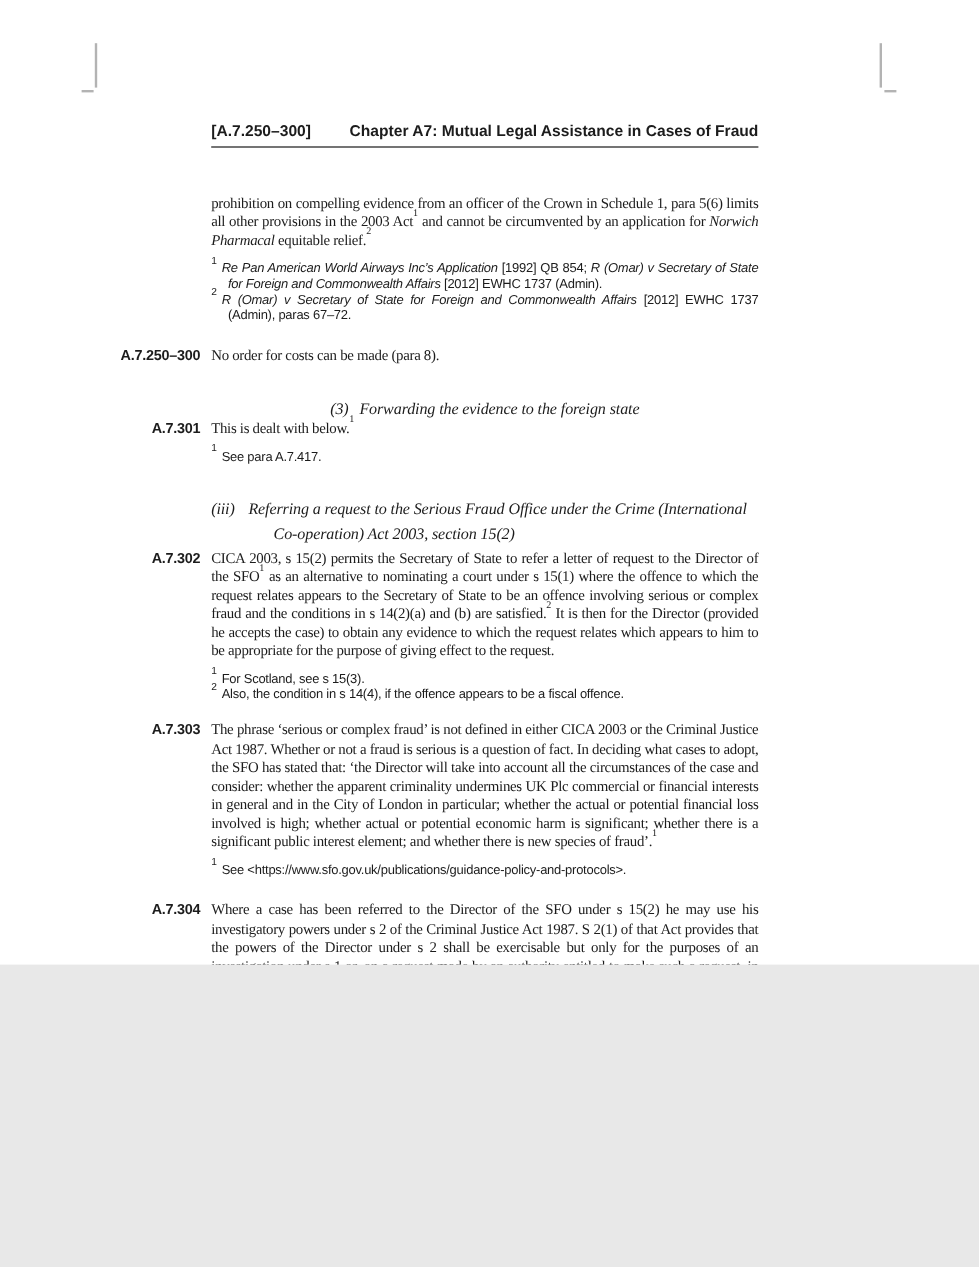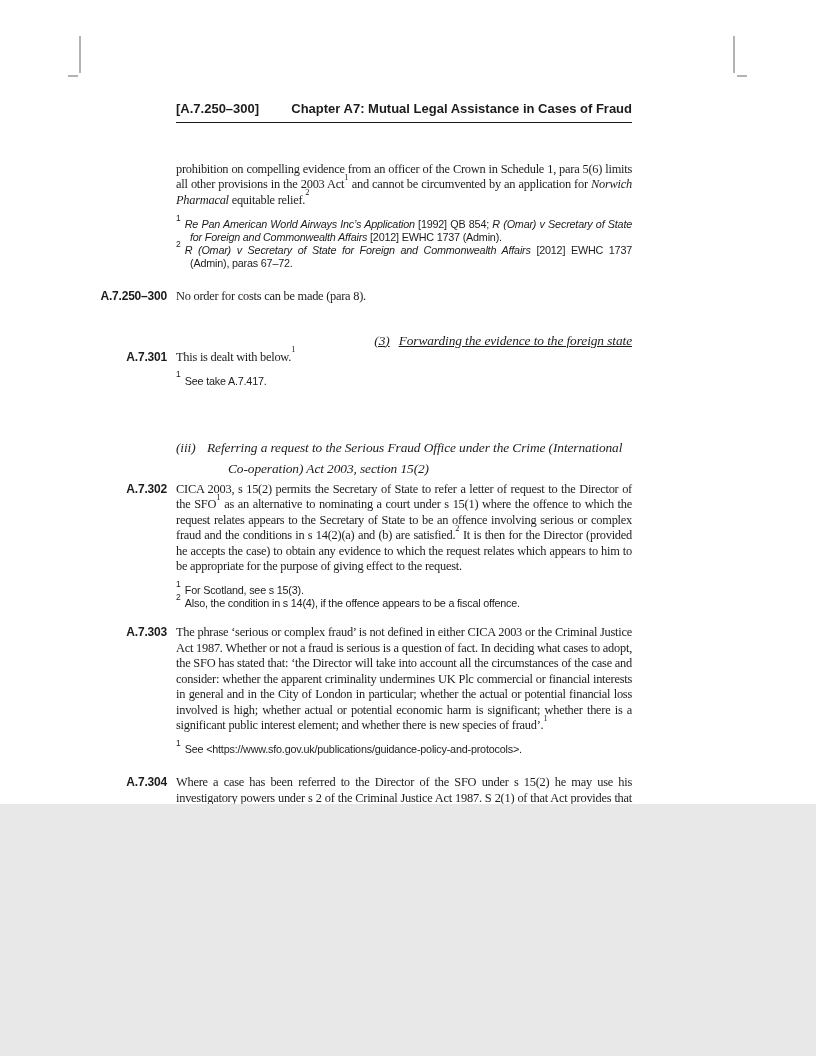--- a/index.html
+++ b/index.html
@@ -43,33 +43,33 @@
     font-family:"Liberation Sans", "DejaVu Sans", sans-serif;
     font-weight:700; font-size:12px; letter-spacing:-0.2px; white-space:nowrap;
   }
   .mt-block { margin-top:19px; }
   .mt-301 { margin-top:1px; }
   .mt-302 { margin-top:3px; }
   .mt-303 { margin-top:15px; }
   .mt-304 { margin-top:19px; }
 
   .h-center {
-    margin-top:28px; text-align:right;
+    margin-top:28px; text-align:center;
     font-family:"Liberation Serif", "DejaVu Serif", serif;
-    font-weight:400; font-style:italic; font-size:13.4px; letter-spacing:-0.1px;text-decoration:underline;
+    font-weight:400; font-style:italic; font-size:13.4px; letter-spacing:-0.1px;
   }
   .h-center .h-label { margin-right:9px; font-style:italic; }
 
   .h-sub {
     margin-top:25px; padding-left:52px; text-indent:-52px;
     font-family:"Liberation Serif", "DejaVu Serif", serif;
     font-weight:400; font-style:italic; font-size:13.4px; line-height:21px;
     letter-spacing:-0.1px;
   }
-  .h-sub .h-label { display:inline-block; width:31px; text-indent:0;margin-top:24px; }
+  .h-sub .h-label { display:inline-block; width:31px; text-indent:0; }
 
   .pagefoot {
     position:absolute; left:176px; top:921px; width:456px;
     background:#ffffff;
     border-top:1.2px solid #1a1a1a; padding-top:6px;
     display:flex; justify-content:flex-start;
     font-family:"Liberation Sans", "DejaVu Sans", sans-serif;
     font-size:12.3px; line-height:14px;
   }
 </style>
@@ -107,21 +107,21 @@
     </div>
 
     <h3 class="h-center"><span class="h-label">(3)</span><span>Forwarding the evidence to the foreign state</span></h3>
 
     <div class="numbered mt-301">
       <span class="pnum">A.7.301</span>
       <p class="body-para"><span>This is dealt with below.</span><sup class="ref">1</sup></p>
     </div>
 
     <div class="fnblock">
-      <div class="footnote"><sup class="fn-num">1</sup><span class="fn-text"><span>See take A.7.417.</span></span></div>
+      <div class="footnote"><sup class="fn-num">1</sup><span class="fn-text"><span>See para A.7.417.</span></span></div>
     </div>
 
     <h4 class="h-sub"><span class="h-label">(iii)</span><span>Referring a request to the Serious Fraud Office under the Crime (International Co-operation) Act 2003, section 15(2)</span></h4>
 
     <div class="numbered mt-302">
       <span class="pnum">A.7.302</span>
       <p class="body-para"><span>CICA 2003, s 15(2) permits the Secretary of State to refer a letter of request to the Director of the SFO</span><sup class="ref">1</sup><span> as an alternative to nominating a court under s 15(1) where the offence to which the request relates appears to the Secretary of State to be an offence involving serious or complex fraud and the conditions in s 14(2)(a) and (b) are satisfied.</span><sup class="ref">2</sup><span> It is then for the Director (provided he accepts the case) to obtain any evidence to which the request relates which appears to him to be appropriate for the purpose of giving effect to the request.</span></p>
     </div>
 
     <div class="fnblock">

